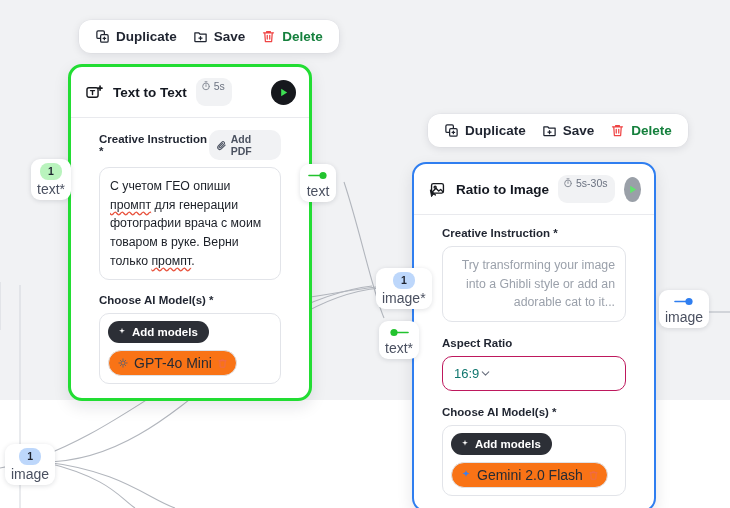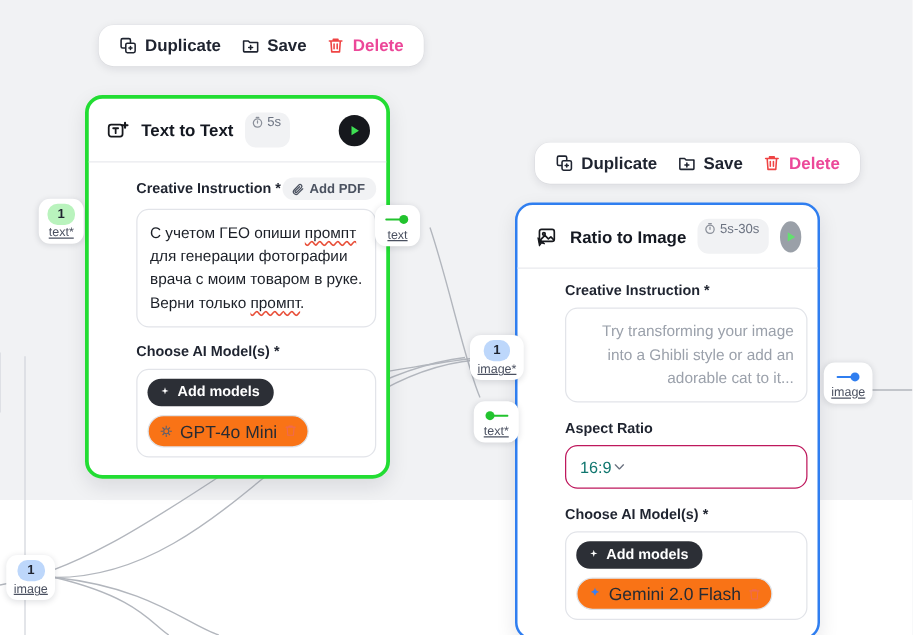--- a/index.html
+++ b/index.html
@@ -40,21 +40,21 @@
   .tb-item {
     display: flex;
     align-items: center;
     gap: 6px;
     font-size: 13.5px;
     font-weight: bold;
     color: #1f2430;
     cursor: pointer;
     white-space: nowrap;
   }
-  .tb-item.danger { color: #ec4899; }
+  .tb-item.danger { color: #15803d; }
   .tb-ico { display: flex; align-items: center; }
 
   
   .node {
     position: absolute;
     background: #ffffff;
     border-radius: 14px;
     z-index: 10;
   }
   .node.green {
@@ -93,21 +93,21 @@
   .play {
     margin-left: auto;
     width: 25px; height: 25px;
     border-radius: 50%;
     display: flex; align-items: center; justify-content: center;
     cursor: pointer;
   }
   .play.on  { background: #16181d; }
   .play.off { background: #9aa0a8; }
 
-  .node-body { padding: 12px 8px 14px; margin-left: 30px; }
+  .node-body { padding: 12px 28px 14px; }
 
   .field-row {
     display: flex;
     align-items: center;
     justify-content: space-between;
     margin-bottom: 7px;
   }
   .field-label {
     font-size: 11.5px;
     font-weight: bold;
@@ -213,24 +213,23 @@
     font-size: 10.5px;
     font-weight: bold;
     color: #1f2430;
     border-radius: 8px;
     padding: 1px 8px;
     line-height: 1.45;
   }
   .pill-green { background: #b9f3bd; }
   .pill-blue  { background: #bdd7fb; }
   .port-label {
-    font-size: 10px;
+    font-size: 14px;
     color: #4a5060;
     white-space: nowrap;
-    text-decoration: underline;
   }
   .port-dotwrap { height: 14px; display: flex; align-items: center; }
 </style>
 </head>
 <body>
 
 <div id="canvas">
 
   <svg id="edges" viewBox="0 0 730 508" xmlns="http://www.w3.org/2000/svg">
     <g fill="none" stroke="#b2b6bd" stroke-width="1.1">
@@ -285,21 +284,21 @@
       <span class="tb-ico">
         <svg width="15" height="15" viewBox="0 0 24 24" fill="none" stroke="#ef4444" stroke-width="2" stroke-linecap="round" stroke-linejoin="round">
           <path d="M4 6h16M9 6V4h6v2M6 6l1 14h10l1-14"></path>
           <path d="M10 10v6M14 10v6"></path>
         </svg>
       </span>
       <span>Delete</span>
     </div>
   </div>
 
-  <div class="node green" style="left:68px; top:76px; width:244px;">
+  <div class="node green" style="left:68px; top:64px; width:244px;">
 
     <div class="node-head">
       <span style="display:flex;">
         <svg width="19" height="19" viewBox="0 0 24 24" fill="none" stroke="#16181d" stroke-width="1.8" stroke-linecap="round" stroke-linejoin="round">
           <rect x="2.5" y="6" width="14" height="12" rx="2.5"></rect>
           <path d="M7 9.6h5M9.5 9.6v5"></path>
           <path d="M19 4v5M16.5 6.5h5" stroke-width="2.1"></path>
         </svg>
       </span>
       <span class="node-title">Text to Text</span>

